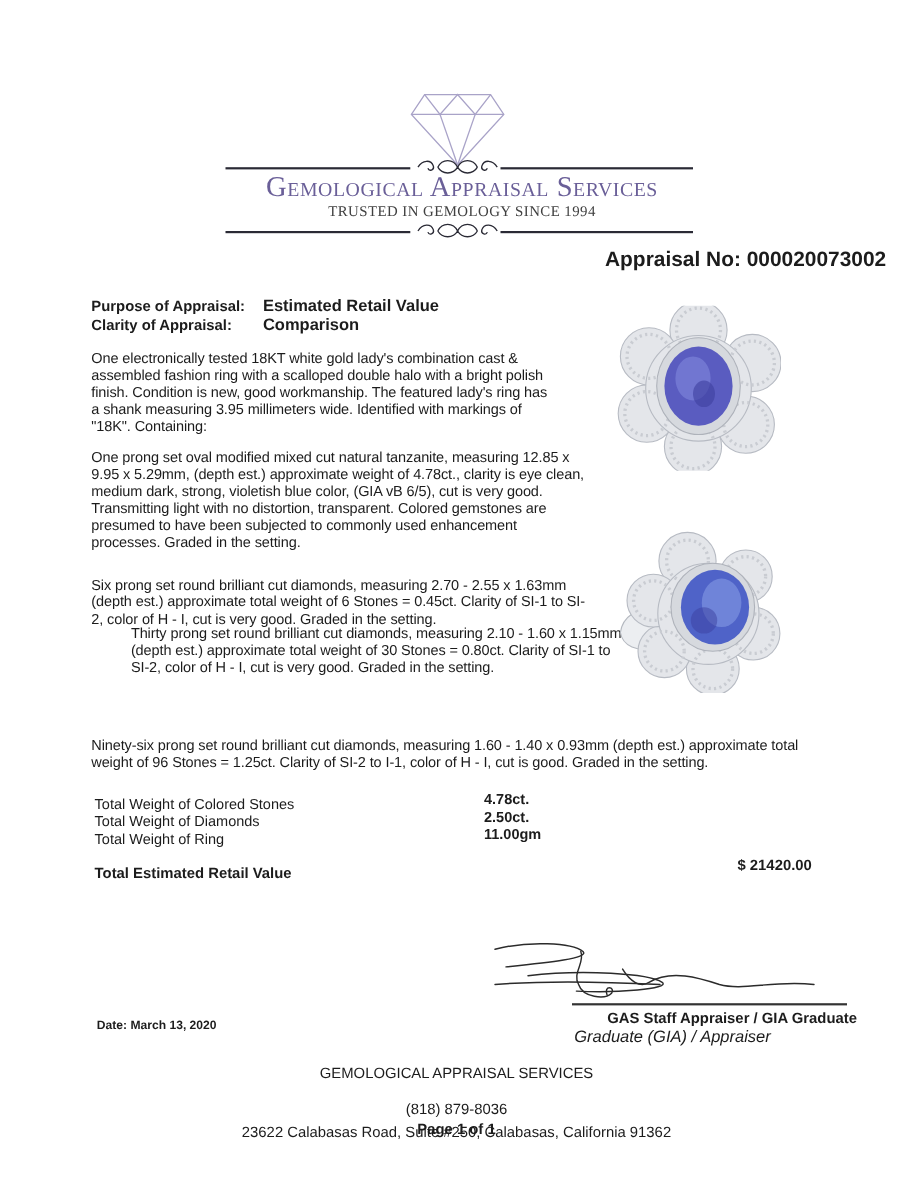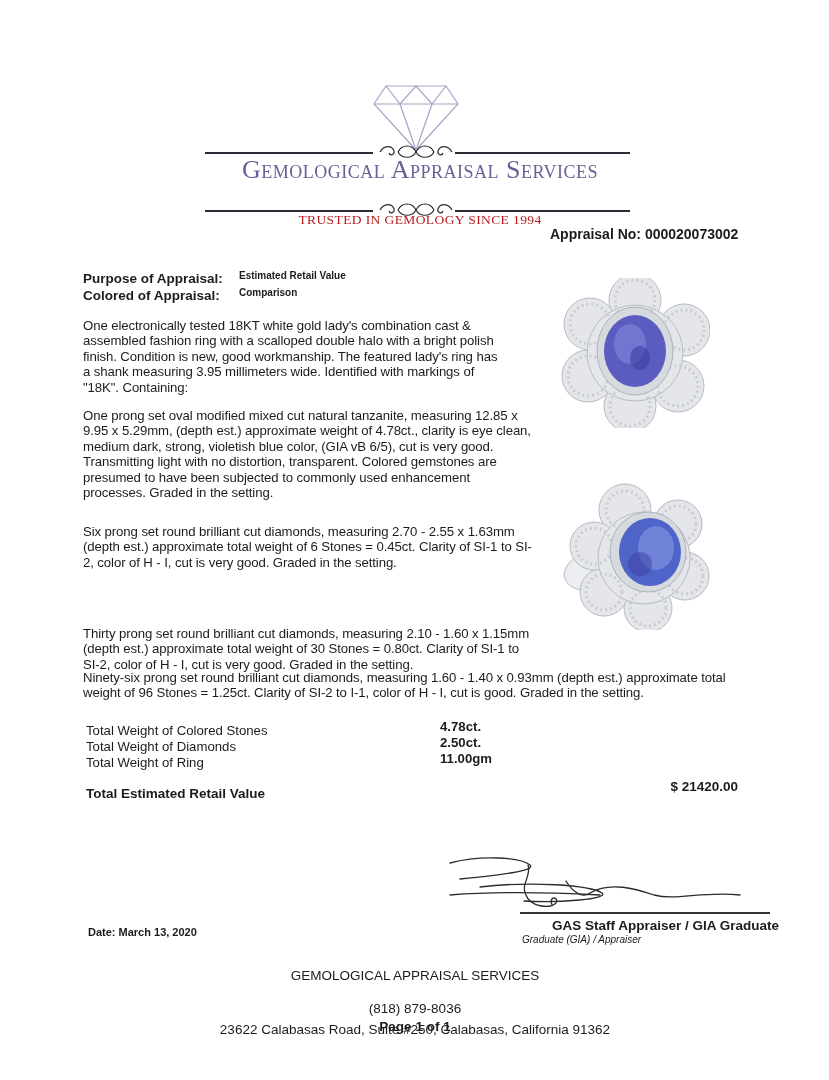--- a/index.html
+++ b/index.html
@@ -15,50 +15,50 @@
   .rule-bot-l { left: 205px; top: 210px; width: 168px; }
   .rule-bot-r { left: 455px; top: 210px; width: 175px; }
   .scroll { width: 80px; height: 18px; }
   .scroll-top { left: 376px; top: 143px; }
   .scroll-bot { left: 376px; top: 201px; }
   .brand-title { left: 200px; top: 155px; width: 440px; text-align: center;
                  font-family: "Liberation Serif", serif; font-size: 26px; letter-spacing: 0.5px;
                  color: #6a5f98; font-variant: small-caps; white-space: nowrap; }
   .brand-tag { left: 200px; top: 184px; width: 440px; text-align: center;
                font-family: "Liberation Serif", serif; font-size: 13.5px; letter-spacing: 0.4px;
-               color: #b91c1c; white-space: nowrap; margin-top: 28px; }
+               color: #404040; white-space: nowrap; }
 
-  .appraisal-no { left: 550px; top: 226px; font-size: 14px; font-weight: bold; white-space: nowrap; }
+  .appraisal-no { left: 550px; top: 226px; font-size: 19px; font-weight: bold; white-space: nowrap; }
 
   
   .kv-label { left: 83px; font-size: 13.5px; white-space: nowrap; font-weight: bold; }
-  .kv-value { left: 239px; font-size: 10px; font-weight: bold; white-space: nowrap; }
+  .kv-value { left: 239px; font-size: 15px; font-weight: bold; white-space: nowrap; }
 
   .para { left: 83px; font-size: 13.2px; line-height: 15.4px; letter-spacing: -0.1px; }
   .p1 { top: 318px; width: 420px; }
   .p2 { top: 408px; width: 450px; }
   .p3 { top: 524px; width: 450px; }
-  .p4 { top: 626px; width: 450px; }
+  .p4 { top: 568px; width: 450px; margin-left: 36px; }
   .p5 { top: 670px; width: 660px; }
 
   .tot-label { left: 86px; font-size: 13.2px; white-space: nowrap; }
   .tot-value { left: 440px; width: 94px; font-size: 13.2px; font-weight: bold; white-space: nowrap; }
   .grand-label { left: 86px; top: 786px; font-size: 13.5px; font-weight: bold; white-space: nowrap; }
   .grand-value { left: 640px; top: 779px; width: 98px; text-align: right; font-size: 13.5px; font-weight: bold; white-space: nowrap; }
 
   
   .ring { width: 150px; height: 150px; }
   .ring1 { left: 560px; top: 278px; }
   .ring2 { left: 560px; top: 480px; }
 
   
   .signature { left: 440px; top: 855px; width: 330px; height: 60px; }
   .sig-line { left: 520px; top: 912px; width: 250px; height: 1.5px; background: #333; }
   .sig-title { left: 552px; top: 918px; font-size: 13.5px; font-weight: bold; white-space: nowrap; }
-  .sig-sub { left: 522px; top: 934px; font-size: 10px; font-style: italic; white-space: nowrap; }
+  .sig-sub { left: 522px; top: 934px; font-size: 15px; font-style: italic; white-space: nowrap; }
   .date { left: 88px; top: 926px; font-size: 11px; font-weight: bold; white-space: nowrap; }
 
   
   .footer { left: 150px; width: 530px; text-align: center; font-size: 13.5px; white-space: nowrap; }
   .f1 { top: 968px; }
   .f2 { top: 1022px; }
   .f3 { top: 1001px; }
   .f4 { top: 1019px; font-weight: bold; }
 </style>
 </head>
@@ -94,21 +94,21 @@
     <path d="M22,9 C26,1 36,1 40,9 C44,1 54,1 58,9"></path>
     <path d="M22,9 C26,16 36,16 40,9 C44,16 54,16 58,9"></path>
     <path d="M76,9 C72,2 64,2 62,8 C61,12 66,13 67,10"></path>
   </g>
 </svg>
 
 <div class="abs appraisal-no">Appraisal No: 000020073002</div>
 
 <div class="abs kv-label" style="top:271px">Purpose of Appraisal:</div>
 <div class="abs kv-value" style="top:270px">Estimated Retail Value</div>
-<div class="abs kv-label" style="top:288px">Colored of Appraisal:</div>
+<div class="abs kv-label" style="top:288px">Clarity of Appraisal:</div>
 <div class="abs kv-value" style="top:287px">Comparison</div>
 
 <div class="abs para p1">One electronically tested 18KT white gold lady's combination cast &amp; assembled fashion ring with a scalloped double halo with a bright polish finish. Condition is new, good workmanship. The featured lady's ring has a shank measuring 3.95 millimeters wide. Identified with markings of "18K".  Containing:</div>
 <div class="abs para p2">One prong set oval modified mixed cut natural tanzanite, measuring 12.85 x 9.95 x 5.29mm, (depth est.) approximate weight of 4.78ct., clarity is eye clean, medium dark, strong, violetish blue color, (GIA vB 6/5), cut is very good. Transmitting light with no distortion, transparent. Colored gemstones are presumed to have been subjected to commonly used enhancement processes. Graded in the setting.</div>
 <div class="abs para p3">Six prong set round brilliant cut diamonds, measuring 2.70 - 2.55 x 1.63mm (depth est.) approximate total weight of 6 Stones = 0.45ct. Clarity of SI-1 to SI-2, color of H - I, cut is very good. Graded in the setting.</div>
 <div class="abs para p4">Thirty prong set round brilliant cut diamonds, measuring 2.10 - 1.60 x 1.15mm (depth est.) approximate total weight of 30 Stones = 0.80ct. Clarity of SI-1 to SI-2, color of H - I, cut is very good. Graded in the setting.</div>
 <div class="abs para p5">Ninety-six prong set round brilliant cut diamonds, measuring 1.60 - 1.40 x 0.93mm (depth est.) approximate total weight of 96 Stones = 1.25ct. Clarity of SI-2 to I-1, color of H - I, cut is good. Graded in the setting.</div>
 
 <svg class="abs ring ring1" viewBox="0 0 150 150">
   <g fill="#e4e6ea" stroke="#b7bbc3" stroke-width="1">

